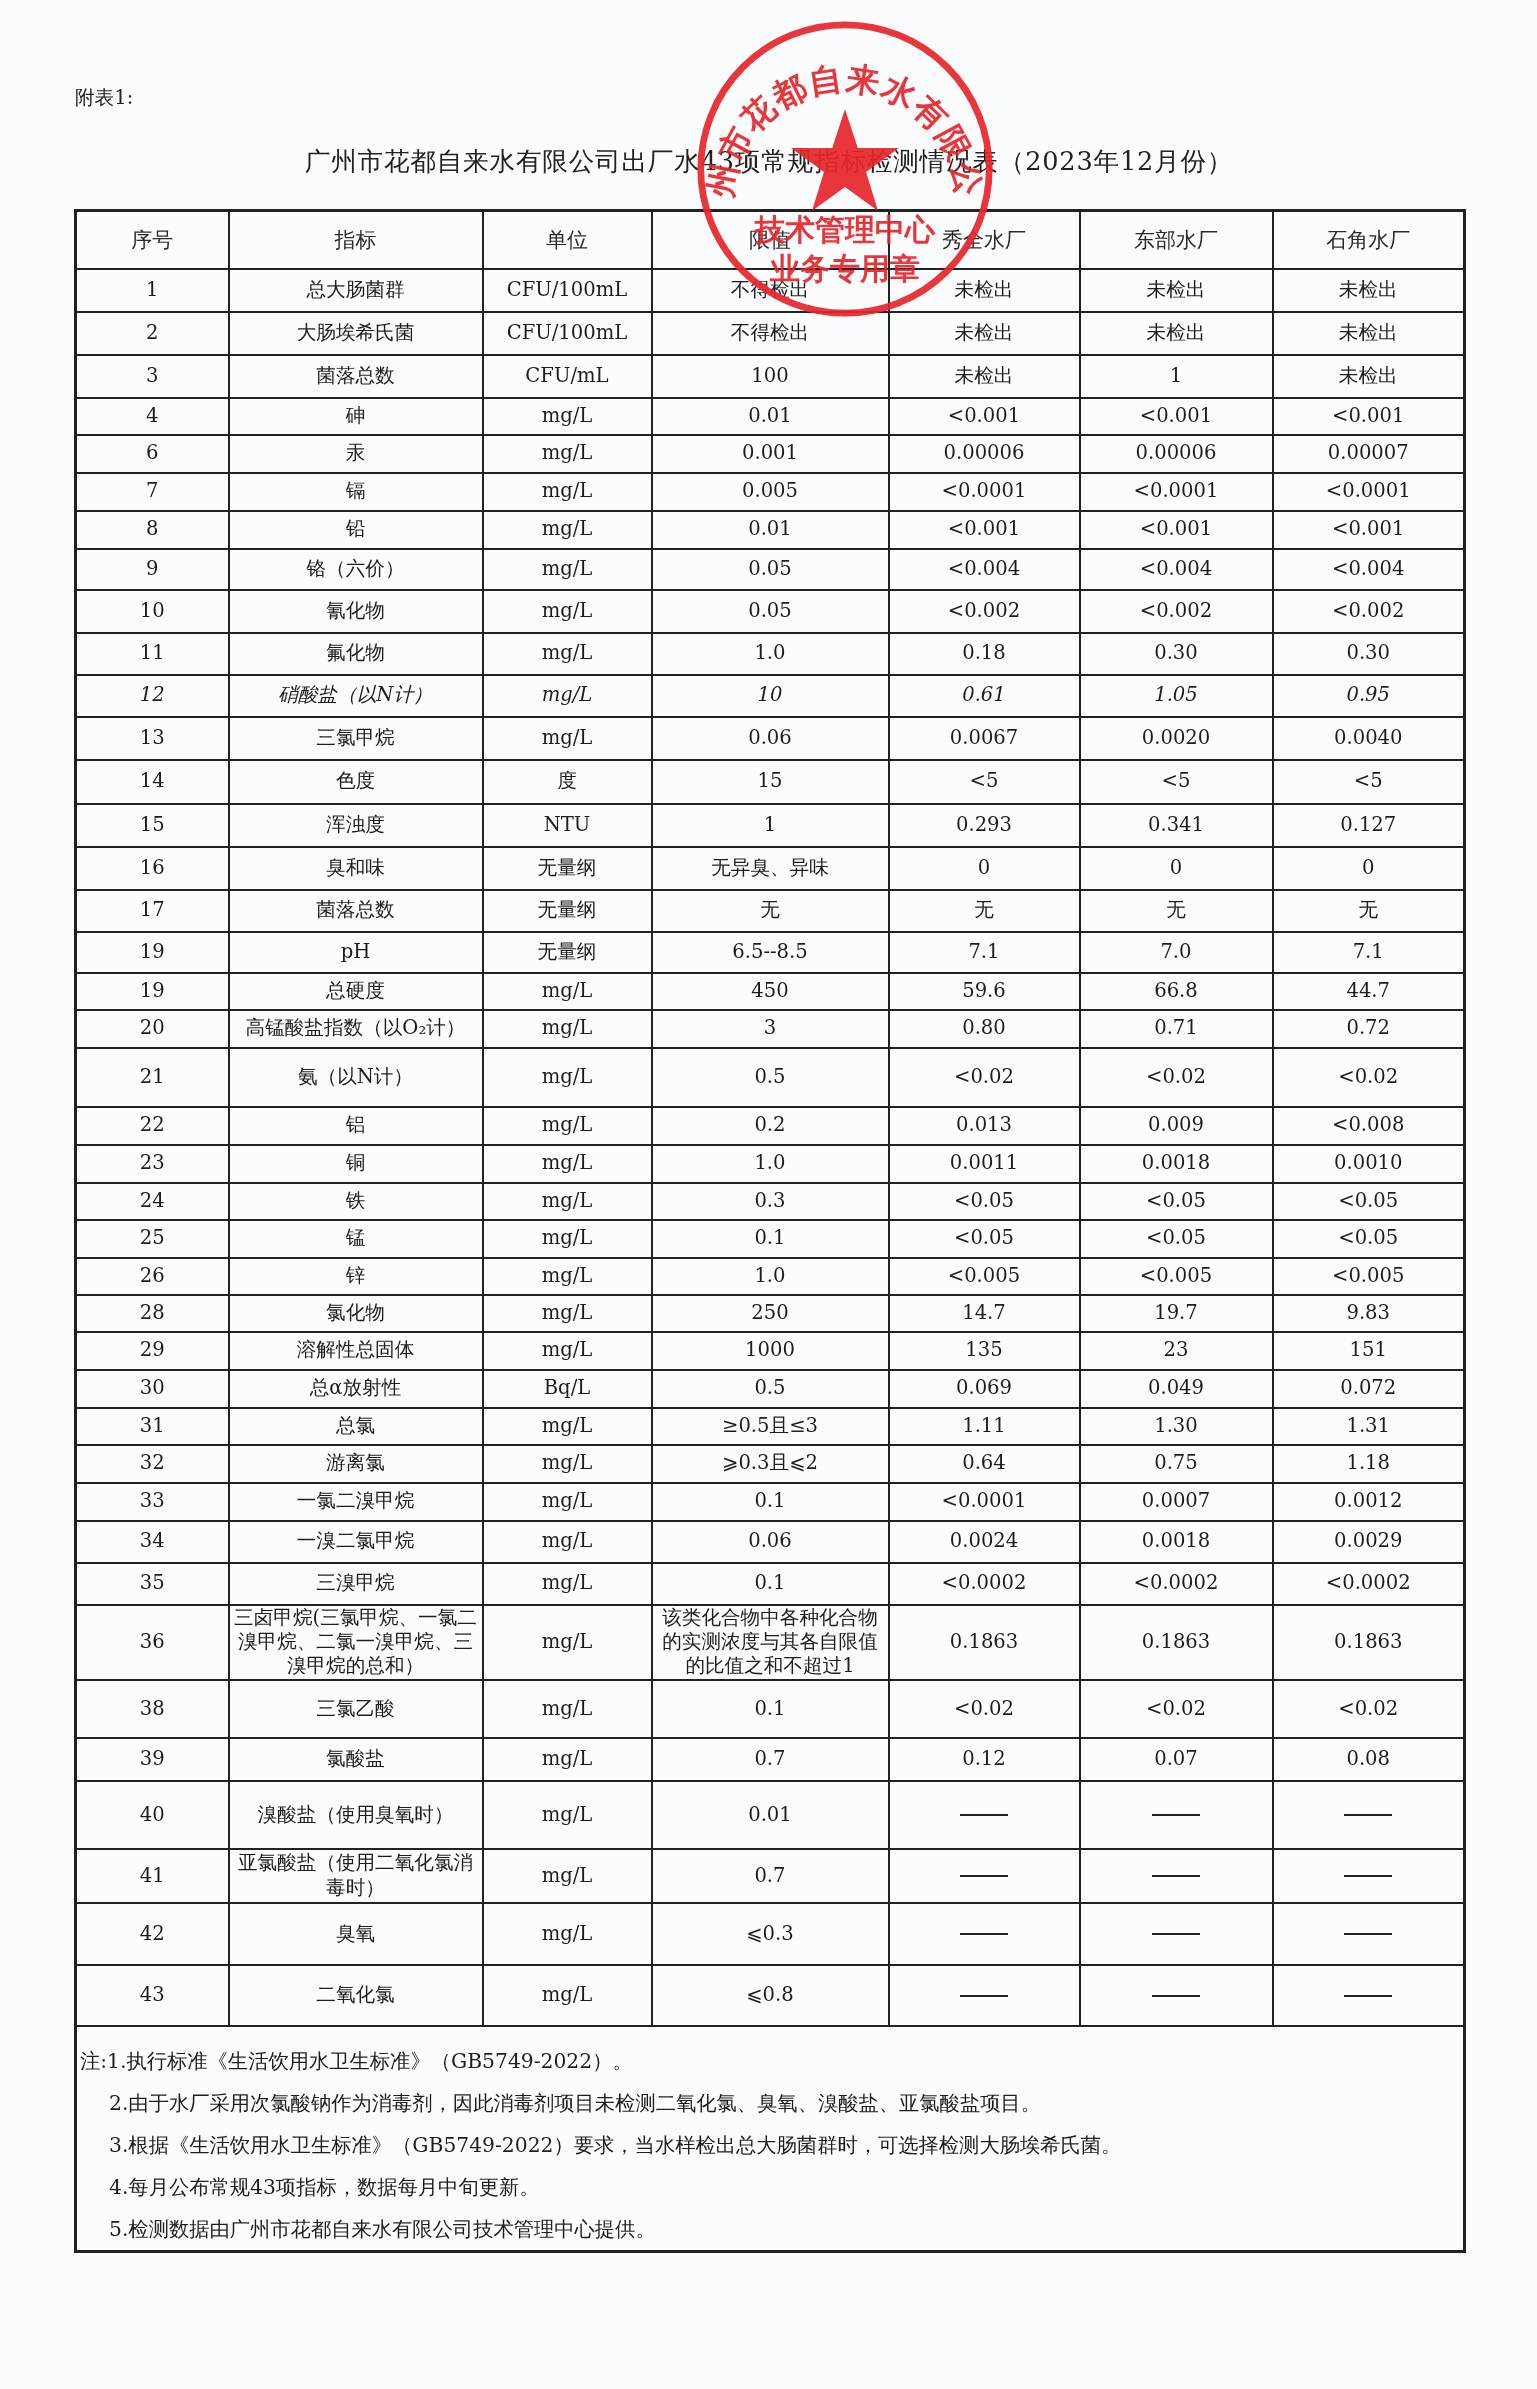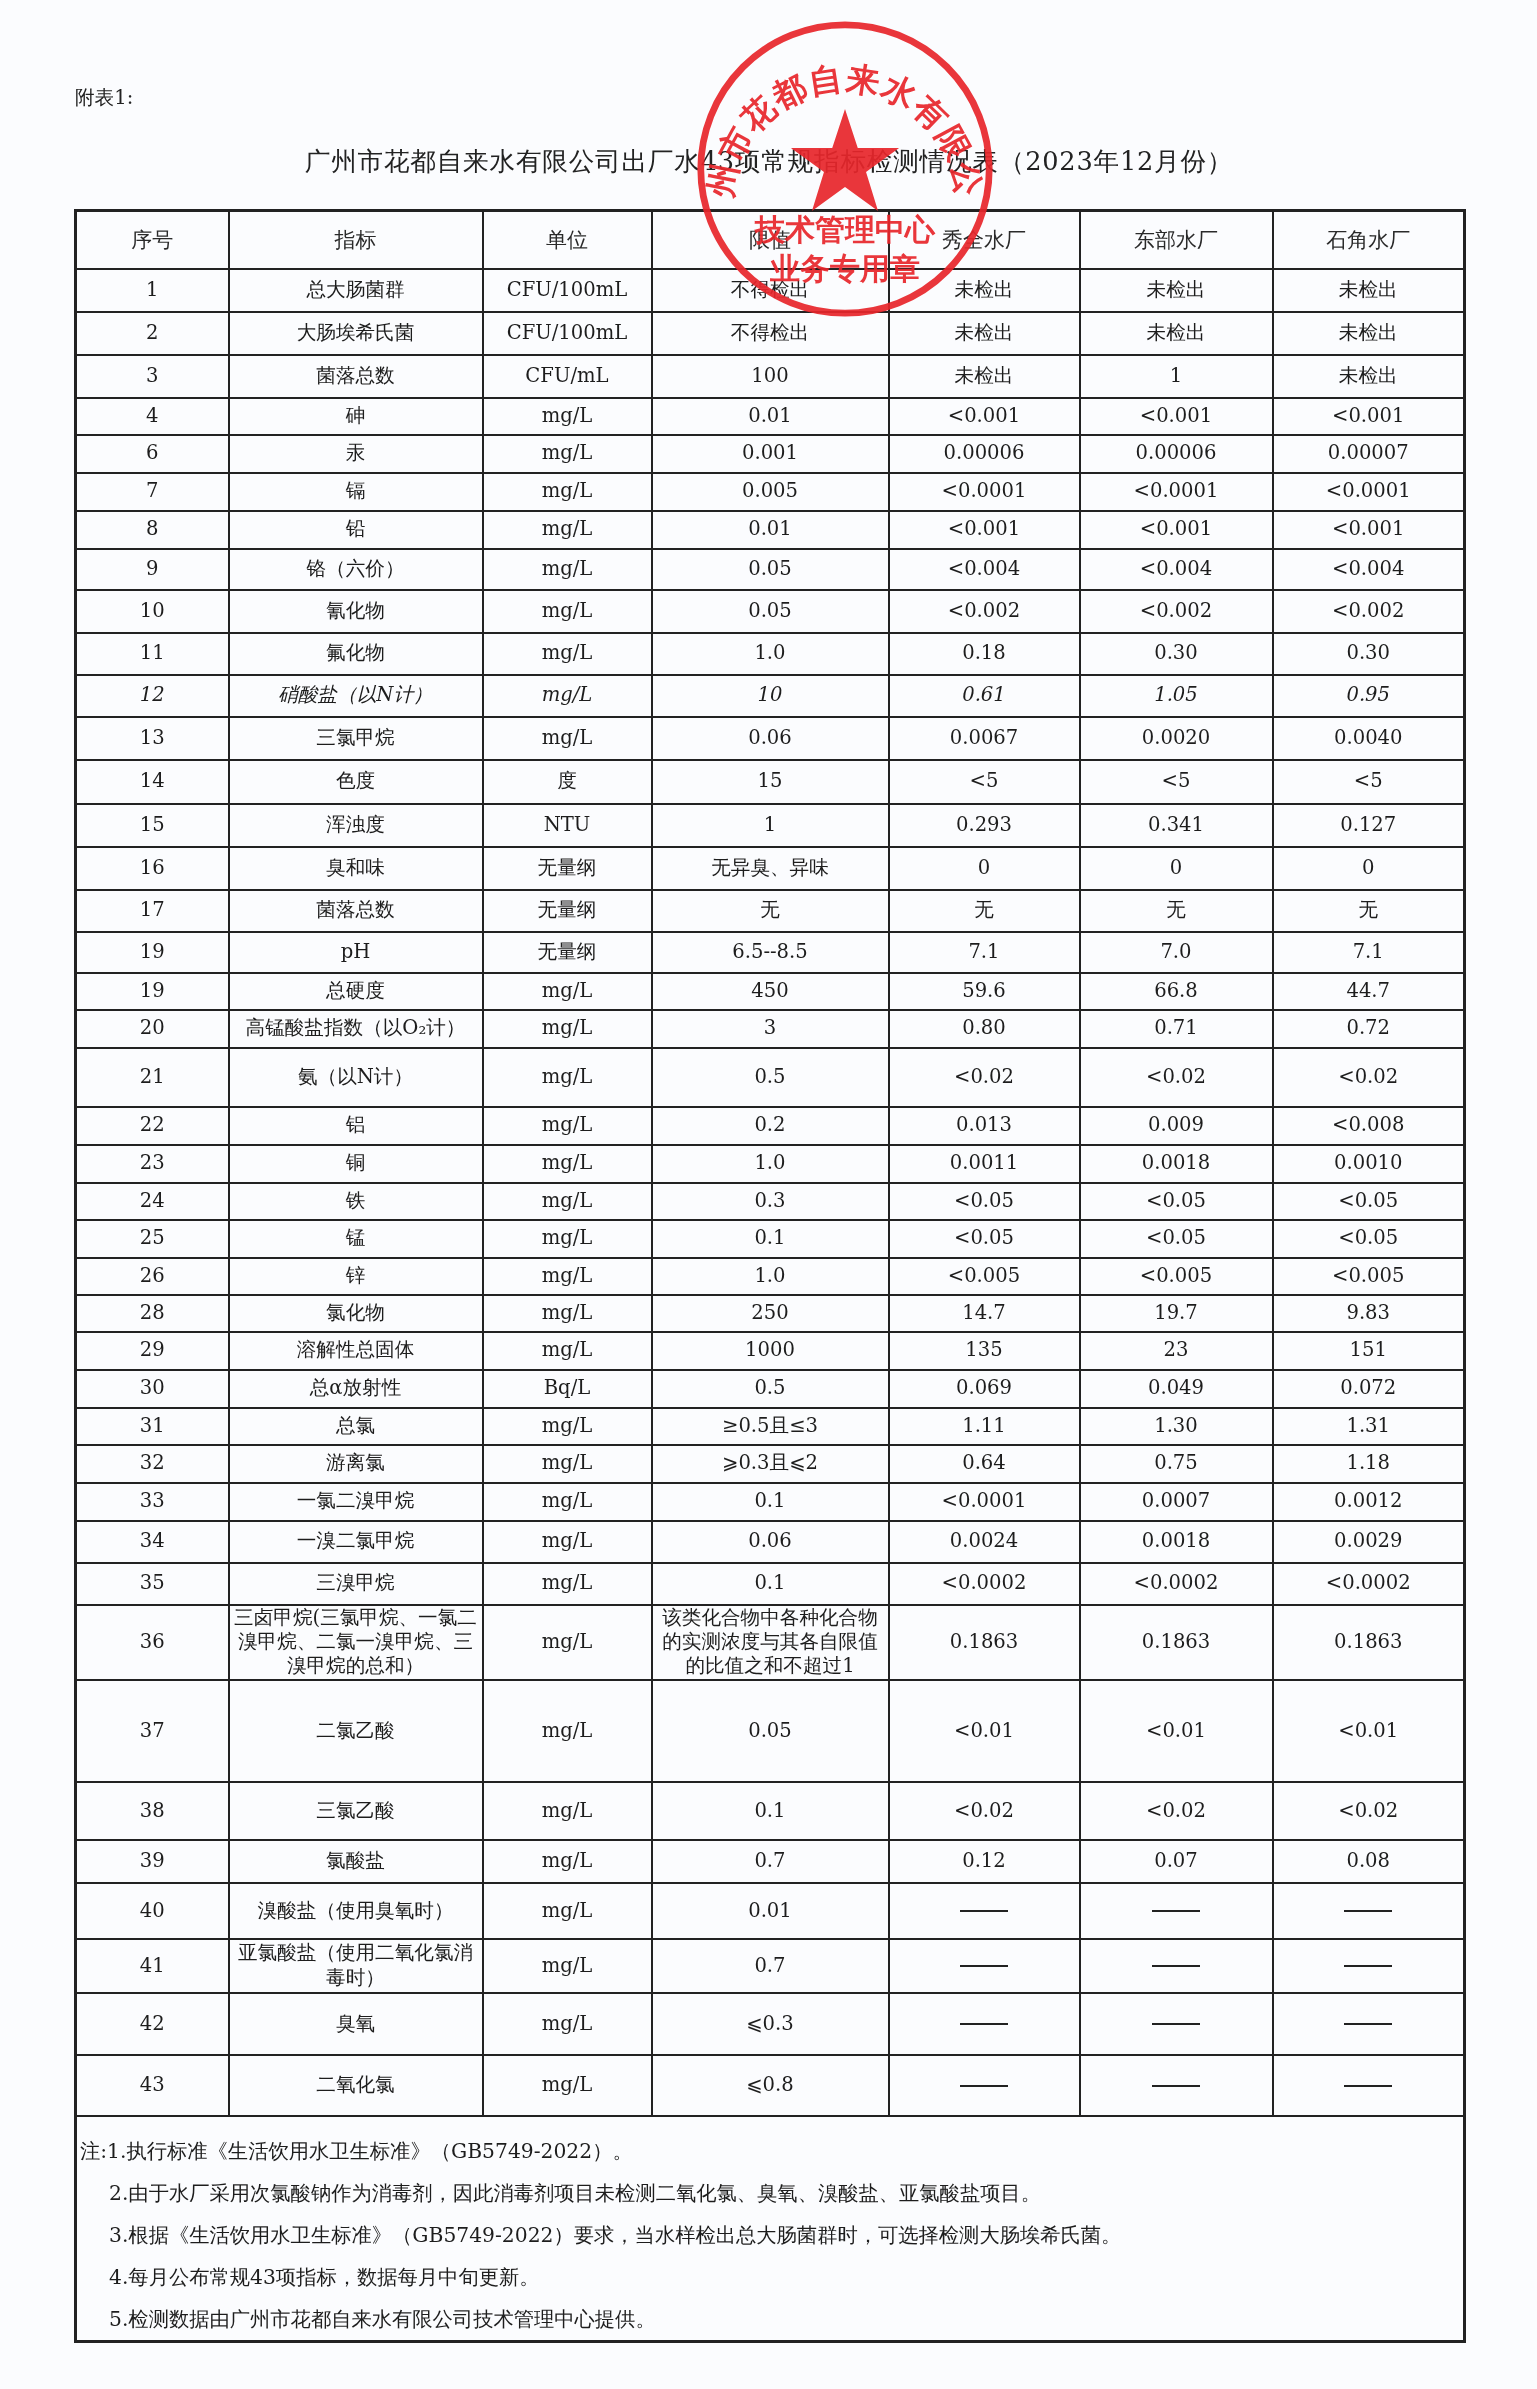--- a/index.html
+++ b/index.html
@@ -378,48 +378,39 @@
       </tr>
       <tr style="height: 43px;">
         <td>36</td>
         <td>三卤甲烷(三氯甲烷、一氯二溴甲烷、二氯一溴甲烷、三溴甲烷的总和）</td>
         <td>mg/L</td>
         <td class="limit-long">该类化合物中各种化合物的实测浓度与其各自限值的比值之和不超过1</td>
         <td>0.1863</td>
         <td>0.1863</td>
         <td>0.1863</td>
       </tr>
-      <tr style="height: 102px;">
-        <td>37</td>
-        <td>二氯乙酸</td>
-        <td>mg/L</td>
-        <td>0.05</td>
-        <td>&lt;0.01</td>
-        <td>&lt;0.01</td>
-        <td>&lt;0.01</td>
-      </tr>
       <tr style="height: 58px;">
         <td>38</td>
         <td>三氯乙酸</td>
         <td>mg/L</td>
         <td>0.1</td>
         <td>&lt;0.02</td>
         <td>&lt;0.02</td>
         <td>&lt;0.02</td>
       </tr>
       <tr style="height: 43px;">
         <td>39</td>
         <td>氯酸盐</td>
         <td>mg/L</td>
         <td>0.7</td>
         <td>0.12</td>
         <td>0.07</td>
         <td>0.08</td>
       </tr>
-      <tr style="height: 56px;">
+      <tr style="height: 68px;">
         <td>40</td>
         <td>溴酸盐（使用臭氧时）</td>
         <td>mg/L</td>
         <td>0.01</td>
         <td><span class="dash" style="font-size: 0px;">—</span></td>
         <td><span class="dash" style="font-size: 0px;">—</span></td>
         <td><span class="dash" style="font-size: 0px;">—</span></td>
       </tr>
       <tr style="height: 54px;">
         <td>41</td>

